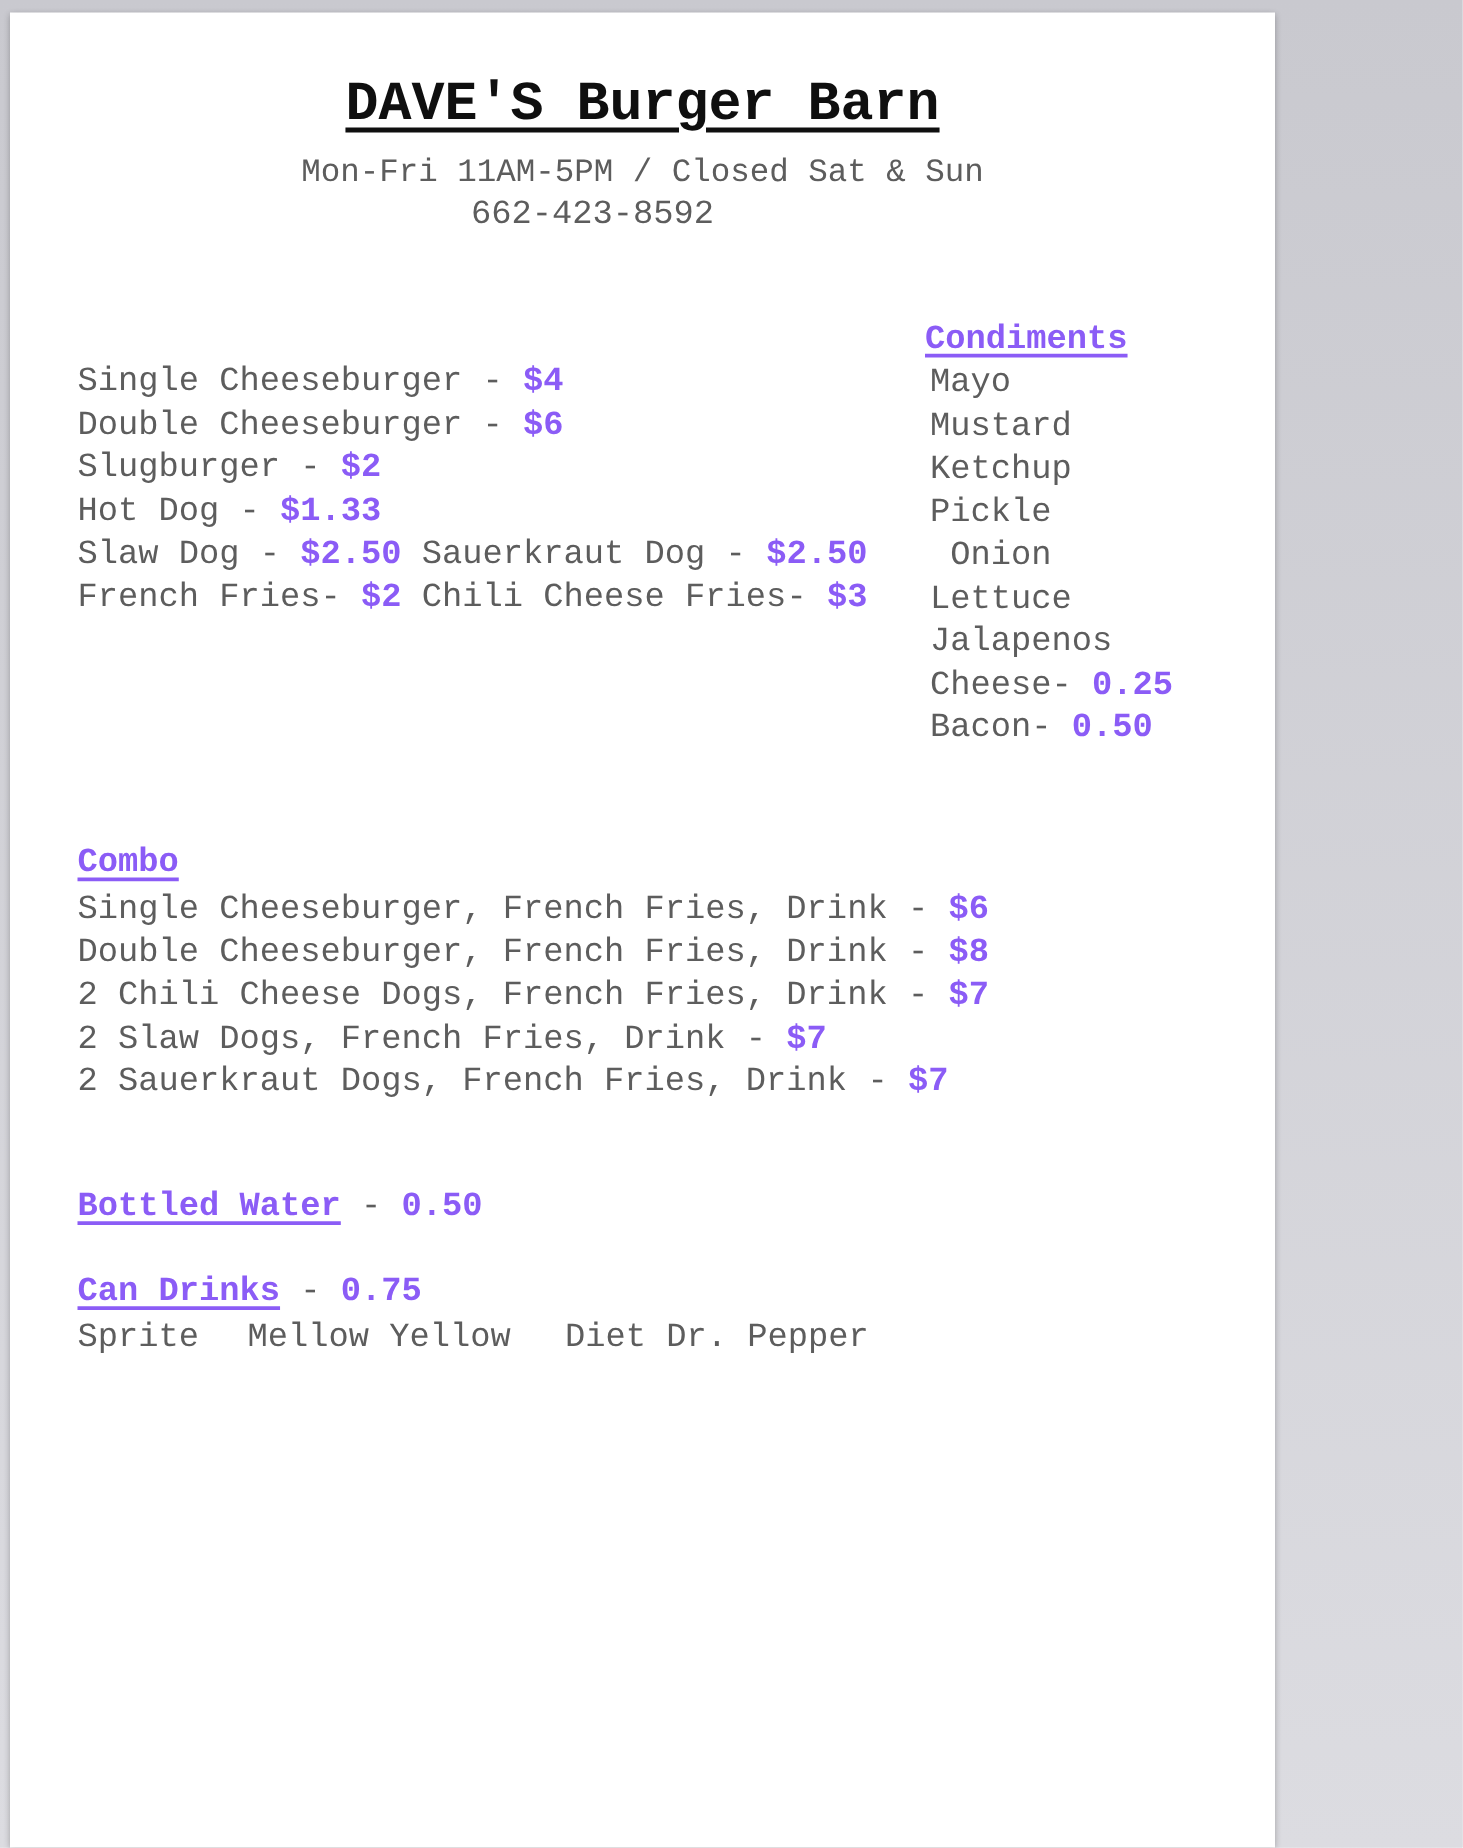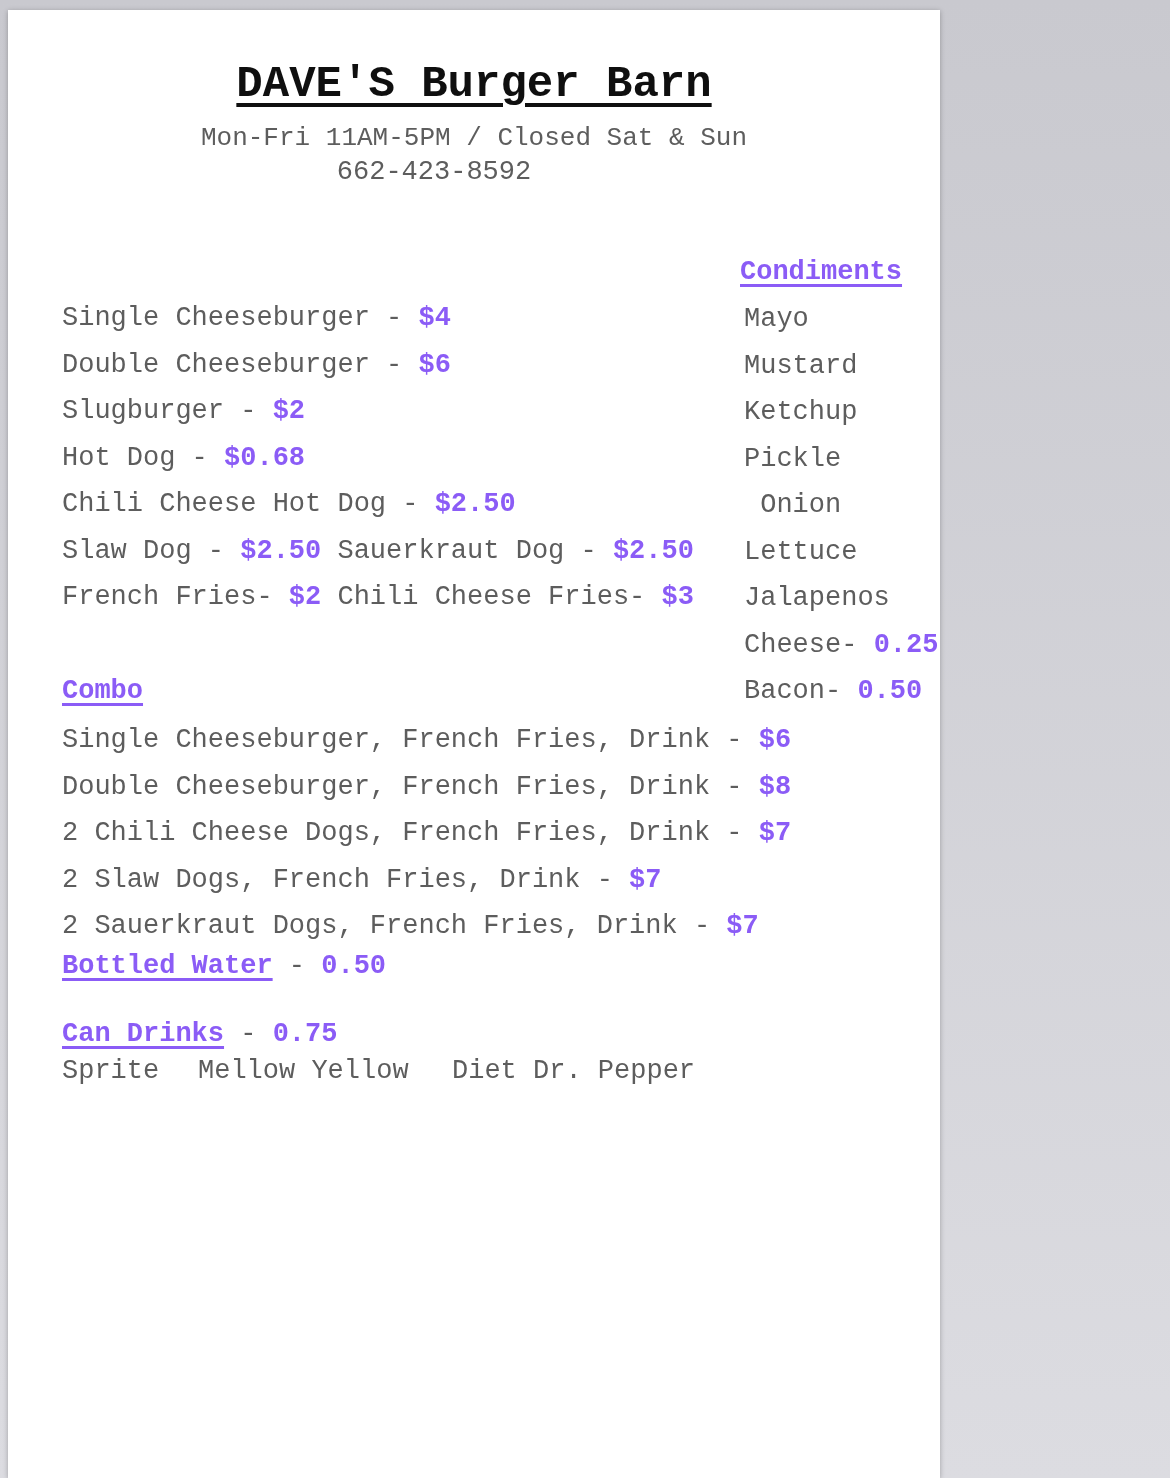--- a/index.html
+++ b/index.html
@@ -16,21 +16,21 @@
   }
   .canvas {
     position: absolute;
     inset: 0;
     background: linear-gradient(180deg, #c9c9cf 0%, #dcdce1 100%);
   }
   .page {
     position: absolute;
     left: 8px;
     top: 10px;
-    width: 932px;
+    width: 1012px;
     height: 1468px;
     background: #ffffff;
     box-shadow: 0 1px 5px rgba(0,0,0,0.28);
   }
   .hdr {
     position: absolute;
     left: 0;
     width: 100%;
     text-align: center;
   }
@@ -59,21 +59,21 @@
     line-height: 34px;
     color: #5d5d5d;
     white-space: pre;
   }
   .block {
     position: absolute;
     font-size: 27px;
     line-height: 34.5px;
     color: #5d5d5d;
   }
-  .line { white-space: pre; margin-top: 12px; }
+  .line { white-space: pre; }
   .b { font-weight: bold; color: #8b5cf6; }
   .u {
     text-decoration: underline;
     text-decoration-thickness: 3px;
     text-underline-offset: 5px;
   }
   .heading-line { white-space: pre; }
   #main-items      { left: 54px;  top: 279px; }
   #condiments-head { left: 732px; top: 245px; }
   #condiment-items { left: 736px; top: 280px; }
@@ -96,22 +96,21 @@
   <div class="page">
 
     <div class="hdr title">DAVE'S Burger Barn</div>
     <div class="hdr hours">Mon-Fri 11AM-5PM / Closed Sat &amp; Sun</div>
     <div class="hdr phone">662-423-8592</div>
 
     <div class="block" id="main-items">
         <div class="line"><span>Single Cheeseburger - </span><span class="b">$4</span></div>
         <div class="line"><span>Double Cheeseburger - </span><span class="b">$6</span></div>
         <div class="line"><span>Slugburger - </span><span class="b">$2</span></div>
-        <div class="line"><span>Hot Dog - </span><span class="b">$0.68</span></div>
-        <div class="line"><span>Chili Cheese Hot Dog - </span><span class="b">$2.50</span></div>
+        <div class="line"><span>Hot Dog - </span><span class="b">$1.33</span></div>
         <div class="line"><span>Slaw Dog - </span><span class="b">$2.50</span><span> Sauerkraut Dog - </span><span class="b">$2.50</span></div>
         <div class="line"><span>French Fries- </span><span class="b">$2</span><span> Chili Cheese Fries- </span><span class="b">$3</span></div>
       </div>
 
     <div class="block heading-line" id="condiments-head"><span class="b u">Condiments</span></div>
     <div class="block" id="condiment-items">
         <div class="line"><span>Mayo</span></div>
         <div class="line"><span>Mustard</span></div>
         <div class="line"><span>Ketchup</span></div>
         <div class="line"><span>Pickle</span></div>

